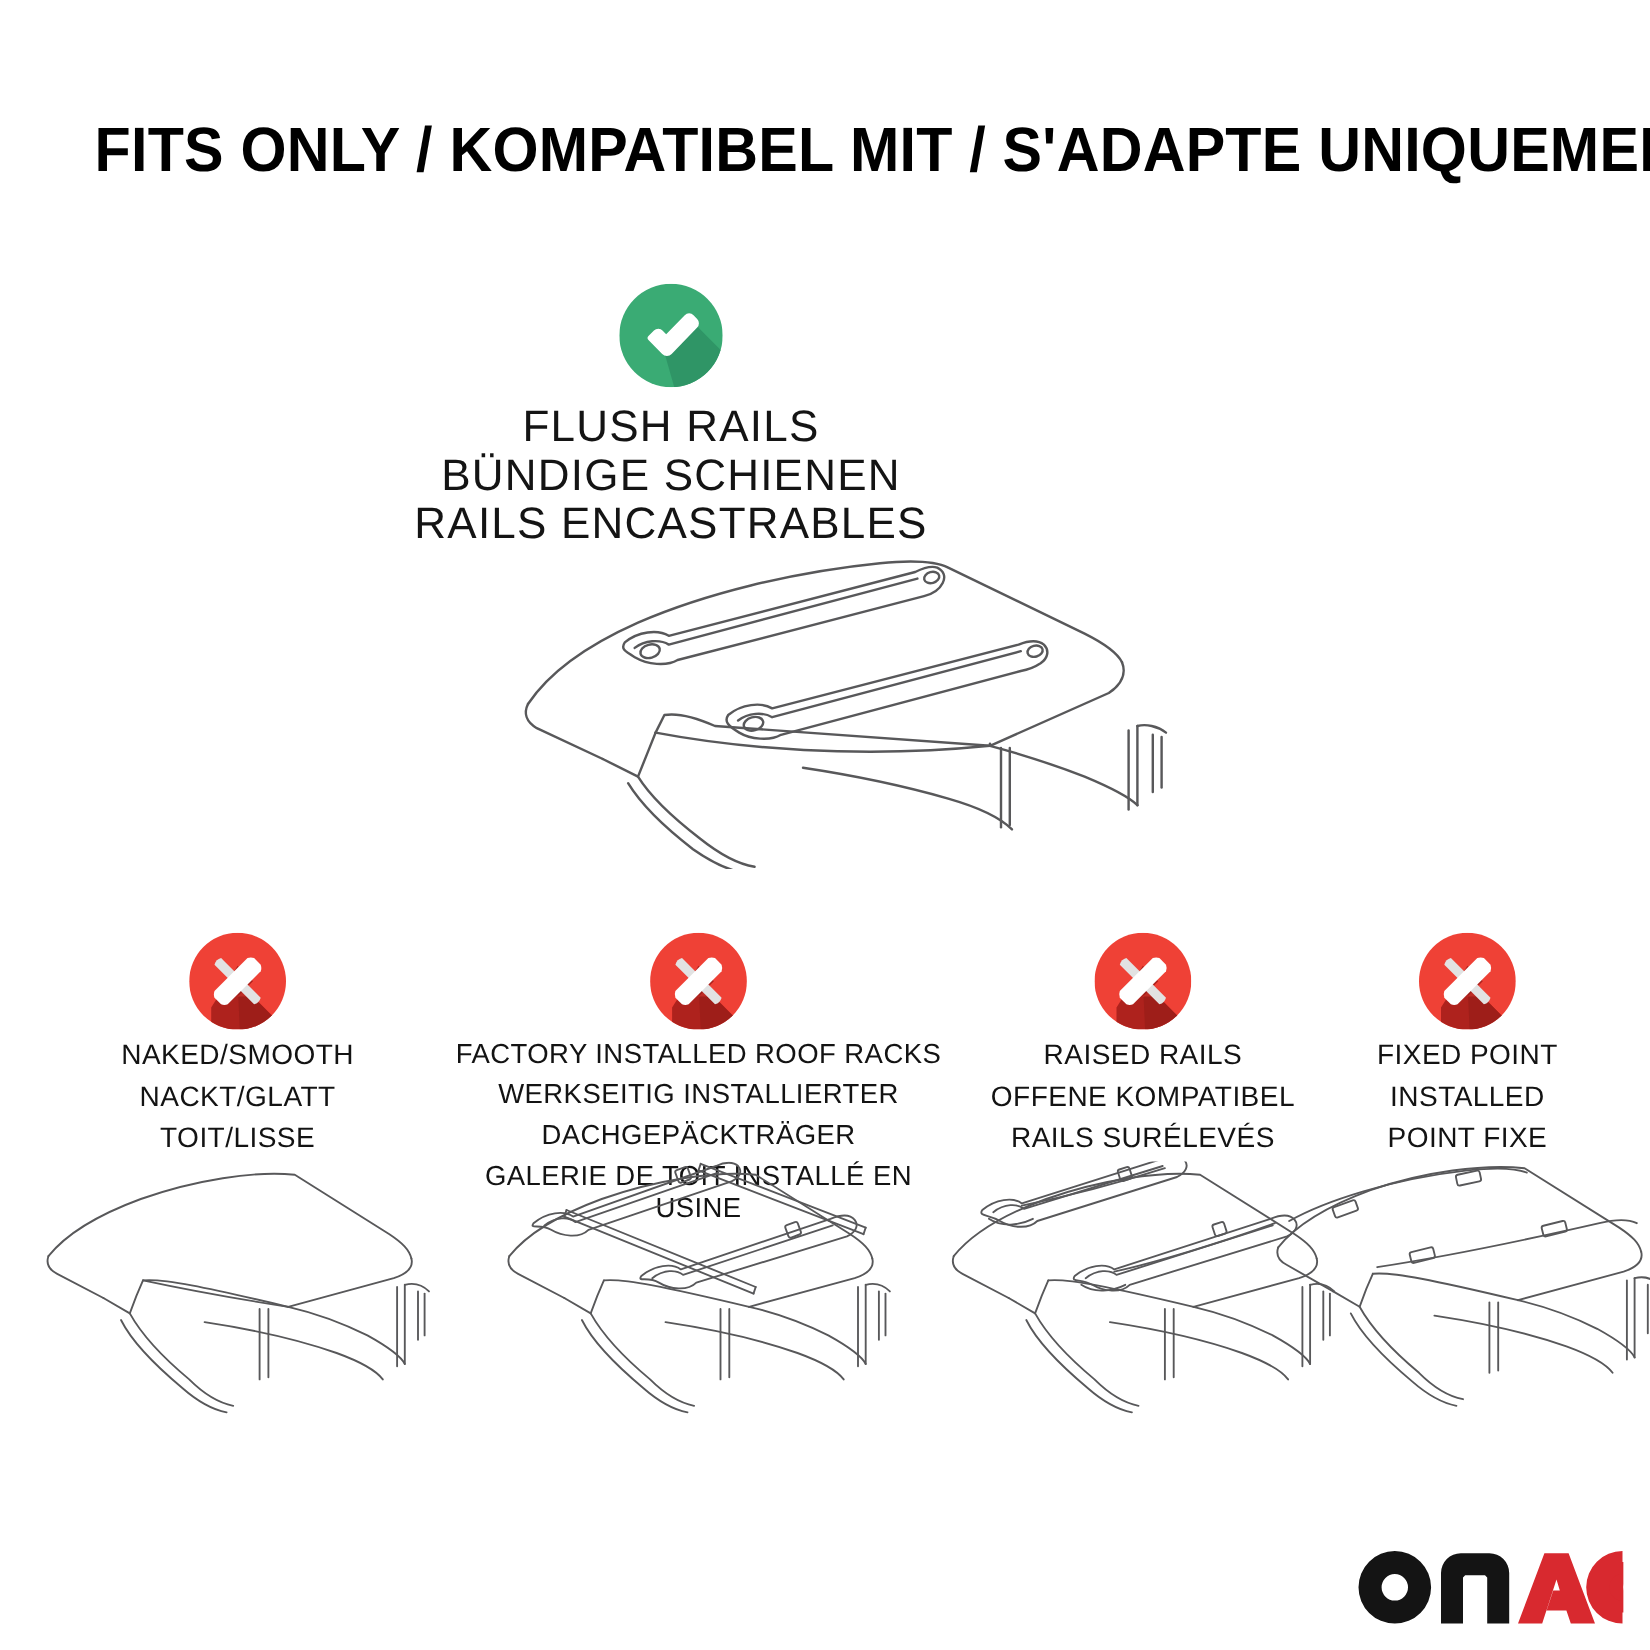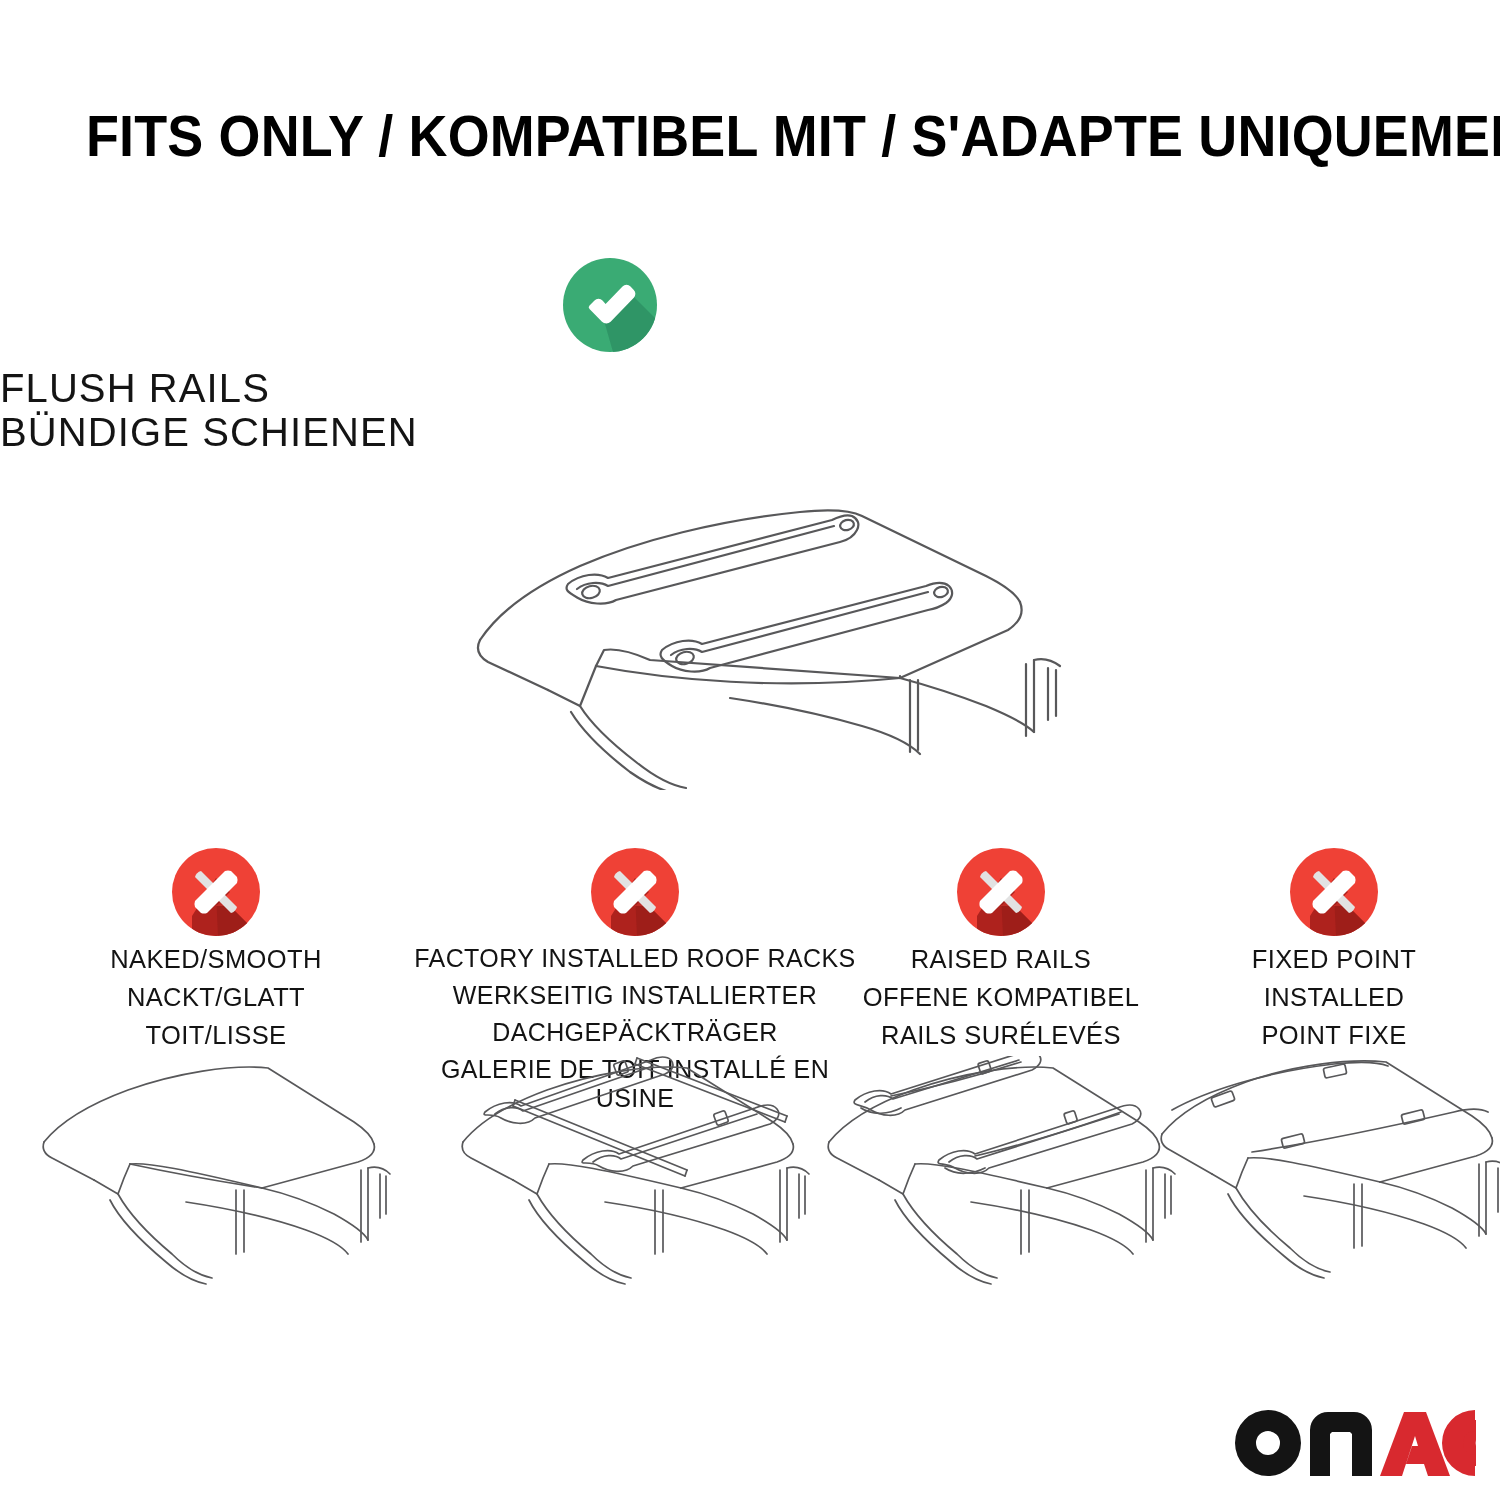--- a/index.html
+++ b/index.html
@@ -33,21 +33,21 @@
     transform: scaleX(0.945);
     transform-origin: left center;
   }
 
   
   #hero {
     position: absolute;
     left: 0;
     top: 258px;
     width: 1220px;
-    text-align: left;
+    text-align: center;
   }
   .ok-badge {
     width: 94px;
     height: 94px;
     margin: 0 auto 14px auto;
     position: relative;
   }
   .hero-text {
     font-family: "Liberation Sans", sans-serif;
     font-weight: 400;
@@ -72,21 +72,21 @@
     width: 1500px;
     height: 640px;
   }
   .col {
     position: absolute;
     top: 0;
     text-align: center;
   }
   .col.c0 { left: 40px;   width: 352px; }
   .col.c1 { left: 400px;  width: 470px; }
-  .col.c2 { left: 838px;  width: 326px; }
+  .col.c2 { left: 876px;  width: 326px; }
   .col.c3 { left: 1176px; width: 316px; }
 
   .x-badge {
     width: 88px;
     height: 88px;
     margin: 0 auto;
     position: relative;
   }
   .col-text {
     margin-top: 8px;
@@ -143,20 +143,21 @@
         <circle cx="47" cy="47" r="47" fill="#3aab74"></circle>
         <g clip-path="url(#okclip)">
           <polygon points="38,52 48,62 62,30 94,62 94,94 50,94" fill="#2e9465" opacity="0.95"></polygon>
         </g>
         <path d="M26.5 47.5 L31.5 42.5 A5.5 5.5 0 0 1 39.5 42.6 L42.6 45.9 L59.5 28.5 A5.6 5.6 0 0 1 67.5 28.5 L70.8 31.9 A5.6 5.6 0 0 1 70.8 39.7 L47.6 63.8 A6 6 0 0 1 39 63.8 L26.5 51 A2.5 2.5 0 0 1 26.5 47.5 Z" fill="#ffffff"></path>
       </svg>
     </div>
 
     <div class="hero-text">FLUSH RAILS</div>
     <div class="hero-text">BÜNDIGE SCHIENEN</div>
+    <div class="hero-text">RAILS ENCASTRABLES</div>
 
     <div id="hero-illus">
       <svg width="660" height="300" viewBox="0 0 660 300" aria-hidden="true">
         <g fill="none" stroke="#58585a" stroke-width="2.2" stroke-linejoin="round" stroke-linecap="round">
 
           <path d="M50 150 C70 120 105 96 150 76 C210 50 290 30 370 22 C400 19 420 20 432 26 L556 86 C576 96 586 104 590 112"></path>
           <path d="M590 112 C594 122 590 132 578 140 L470 188"></path>
           <path d="M50 150 C46 158 48 166 58 172 L118 200"></path>
           <path d="M118 200 L150 216 L158 196 L166 176"></path>
           <path d="M166 176 L174 160 C186 158 202 162 220 170 L470 188"></path>

